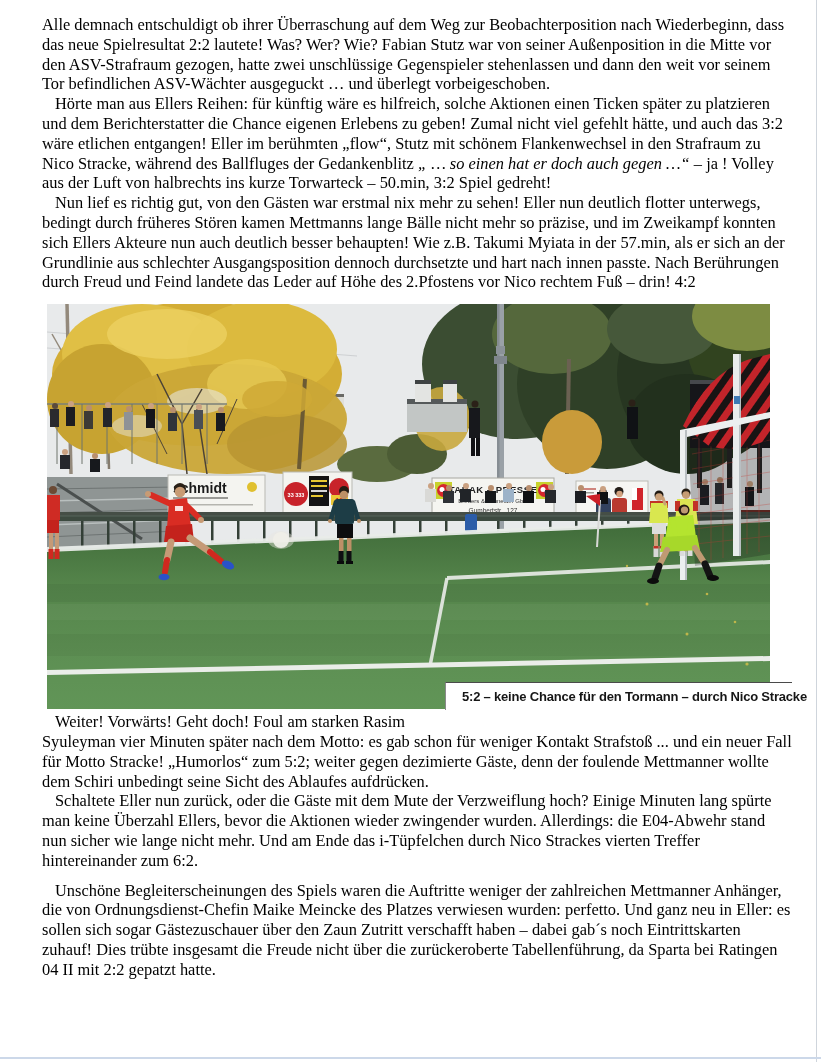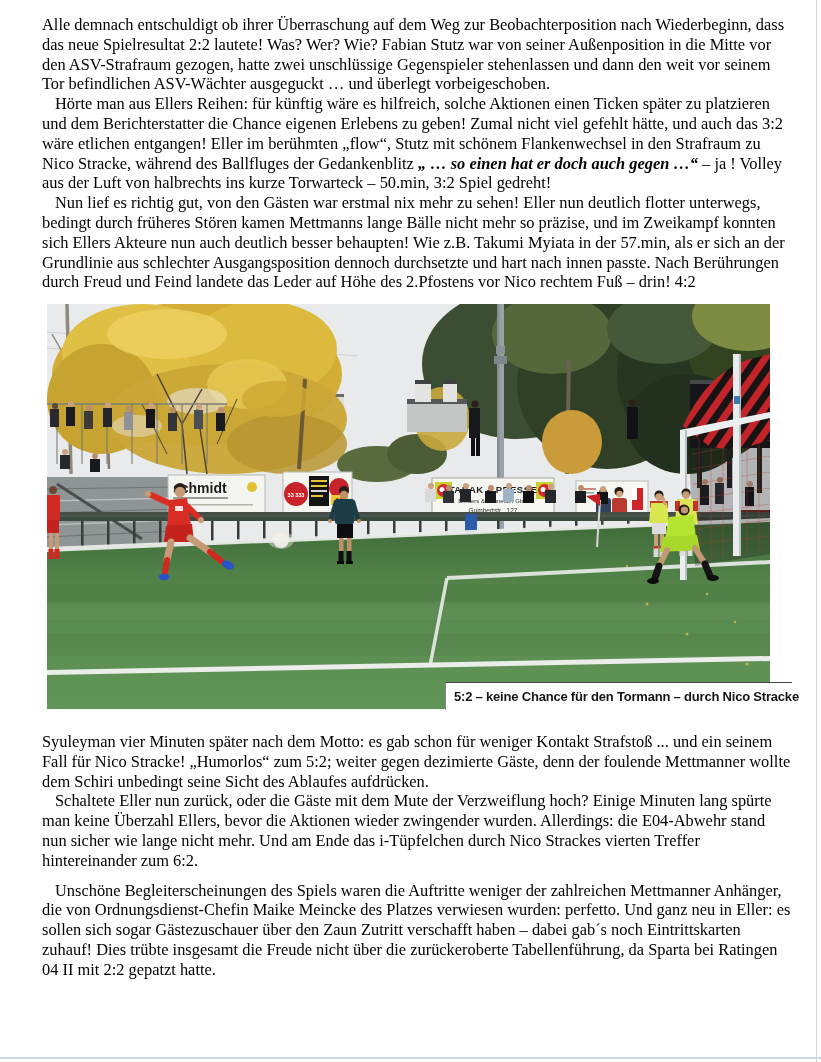--- a/index.html
+++ b/index.html
@@ -3,27 +3,27 @@
 <meta charset="utf-8">
 <style>
   html,body{margin:0;padding:0;background:#fff;}
   .page{position:relative;width:821px;height:1062px;background:#ffffff;overflow:hidden;
         font-family:"Liberation Serif", serif;}
   .article{position:absolute;left:42px;top:5px;width:750px;font-size:16.4px;
            line-height:19.8px;color:#000;}
   .article p{margin:0;}
   .article p.space-before{margin-top:10px;}
   .article p.indent{text-indent:13px;}
-  .bold-italic{font-weight:bold;font-style:italic;}
+  .bold-italic{font-weight:normal;font-style:italic;}
   .photo-figure{position:relative;width:723px;height:405px;margin:12px 0 3px 5px;}
   .photo-figure svg{display:block;}
   .photo-caption{position:absolute;left:398px;top:378px;width:347px;height:28px;
         background:#ffffff;border-top:1px solid #4a4a4a;border-left:1px solid #8a8a8a;
         font-family:"Liberation Sans", sans-serif;font-weight:bold;font-size:13px;
-        letter-spacing:-0.2px;line-height:28px;color:#161616;padding-left:8px;
+        letter-spacing:-0.2px;line-height:28px;color:#161616;padding-left:16px;
         white-space:nowrap;box-sizing:border-box;}
   .window-edge-right{position:absolute;top:0;right:4px;width:1px;height:1062px;background:#cfd5dc;}
   .window-edge-bottom{position:absolute;left:0;bottom:3px;width:821px;height:2px;background:#ccd8e9;}
   .svg-sans{font-family:"Liberation Sans", sans-serif;}
 </style>
 </head>
 <body>
 
 <div class="page">
   <div class="article">
@@ -435,21 +435,21 @@
           <path d="M658 260 L663 272" stroke="#141414" stroke-width="7" stroke-linecap="round"></path>
           <ellipse cx="606" cy="277" rx="6" ry="3" fill="#0c0c0c"></ellipse>
           <ellipse cx="666" cy="274" rx="6" ry="3" fill="#0c0c0c"></ellipse>
         </g>
       </svg>
 
       <div class="photo-caption">5:2 – keine Chance für den Tormann – durch Nico Stracke</div>
     </div>
 
     <div id="paras-after">
-        <p class="para indent"><br><span>Syuleyman vier Minuten später nach dem Motto: es gab schon für weniger Kontakt Strafstoß ... und ein seinem Fall für Nico Stracke! „Humorlos“ zum 5:2; weiter gegen dezimierte Gäste, denn der foulende Mettmanner wollte dem Schiri unbedingt seine Sicht des Ablaufes aufdrücken.</span></p>
+        <p class="para indent"><span>Weiter! Vorwärts! Geht doch! Foul am starken Rasim</span><br><span>Syuleyman vier Minuten später nach dem Motto: es gab schon für weniger Kontakt Strafstoß ... und ein neuer Fall für Motto Stracke! „Humorlos“ zum 5:2; weiter gegen dezimierte Gäste, denn der foulende Mettmanner wollte dem Schiri unbedingt seine Sicht des Ablaufes aufdrücken.</span></p>
         <p class="para indent"><span>Schaltete Eller nun zurück, oder die Gäste mit dem Mute der Verzweiflung hoch? Einige Minuten lang spürte man keine Überzahl Ellers, bevor die Aktionen wieder zwingender wurden. Allerdings: die E04-Abwehr stand nun sicher wie lange nicht mehr. Und am Ende das i-Tüpfelchen durch Nico Strackes vierten Treffer hintereinander zum 6:2.</span></p>
         <p class="para indent space-before"><span>Unschöne Begleiterscheinungen des Spiels waren die Auftritte weniger der zahlreichen Mettmanner Anhänger, die von Ordnungsdienst-Chefin Maike Meincke des Platzes verwiesen wurden: perfetto. Und ganz neu in Eller: es sollen sich sogar Gästezuschauer über den Zaun Zutritt verschafft haben – dabei gab´s noch Eintrittskarten zuhauf! Dies trübte insgesamt die Freude nicht über die zurückeroberte Tabellenführung, da Sparta bei Ratingen 04 II mit 2:2 gepatzt hatte.</span></p>
       </div>
   </div>
 
   <div class="window-edge-right"></div>
   <div class="window-edge-bottom"></div>
 </div>
 
 </body></html>

